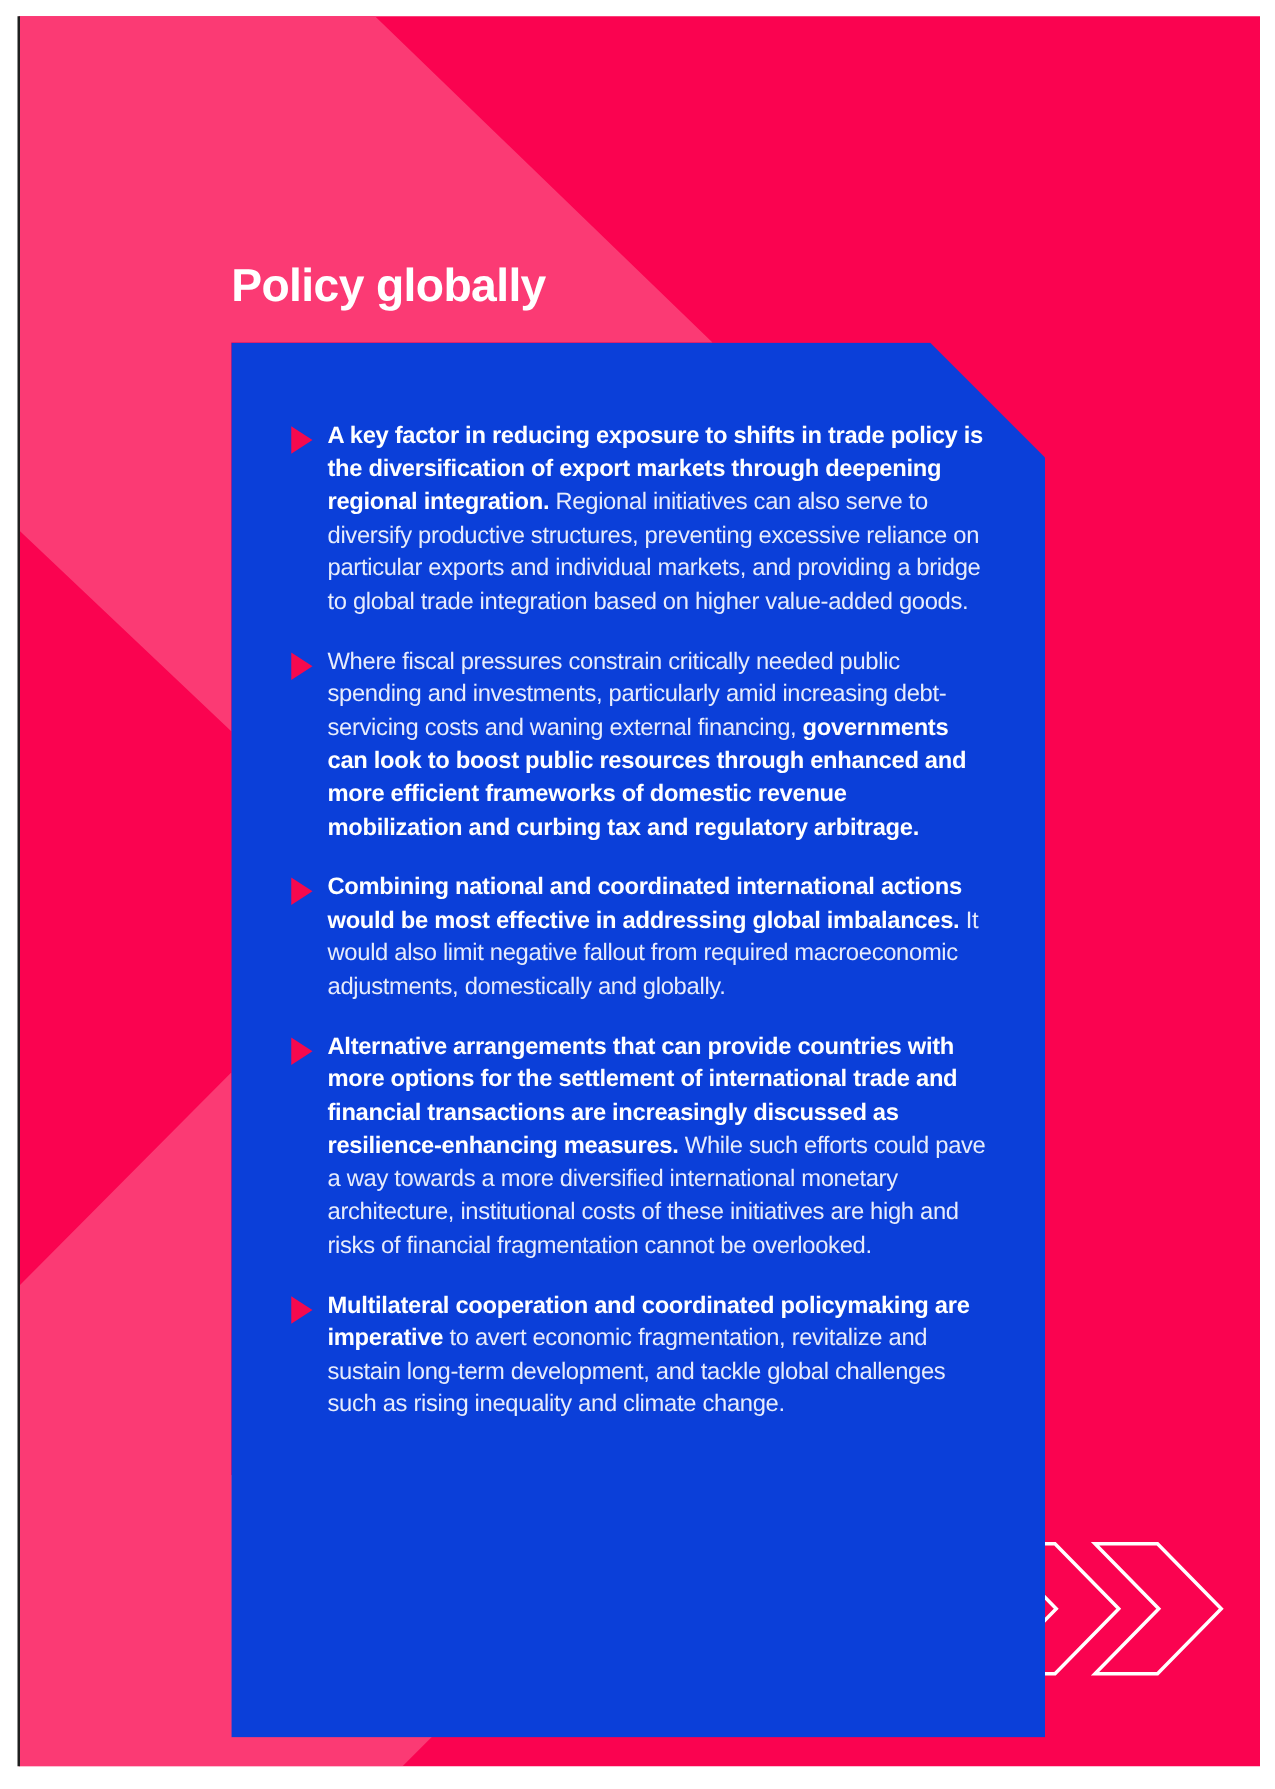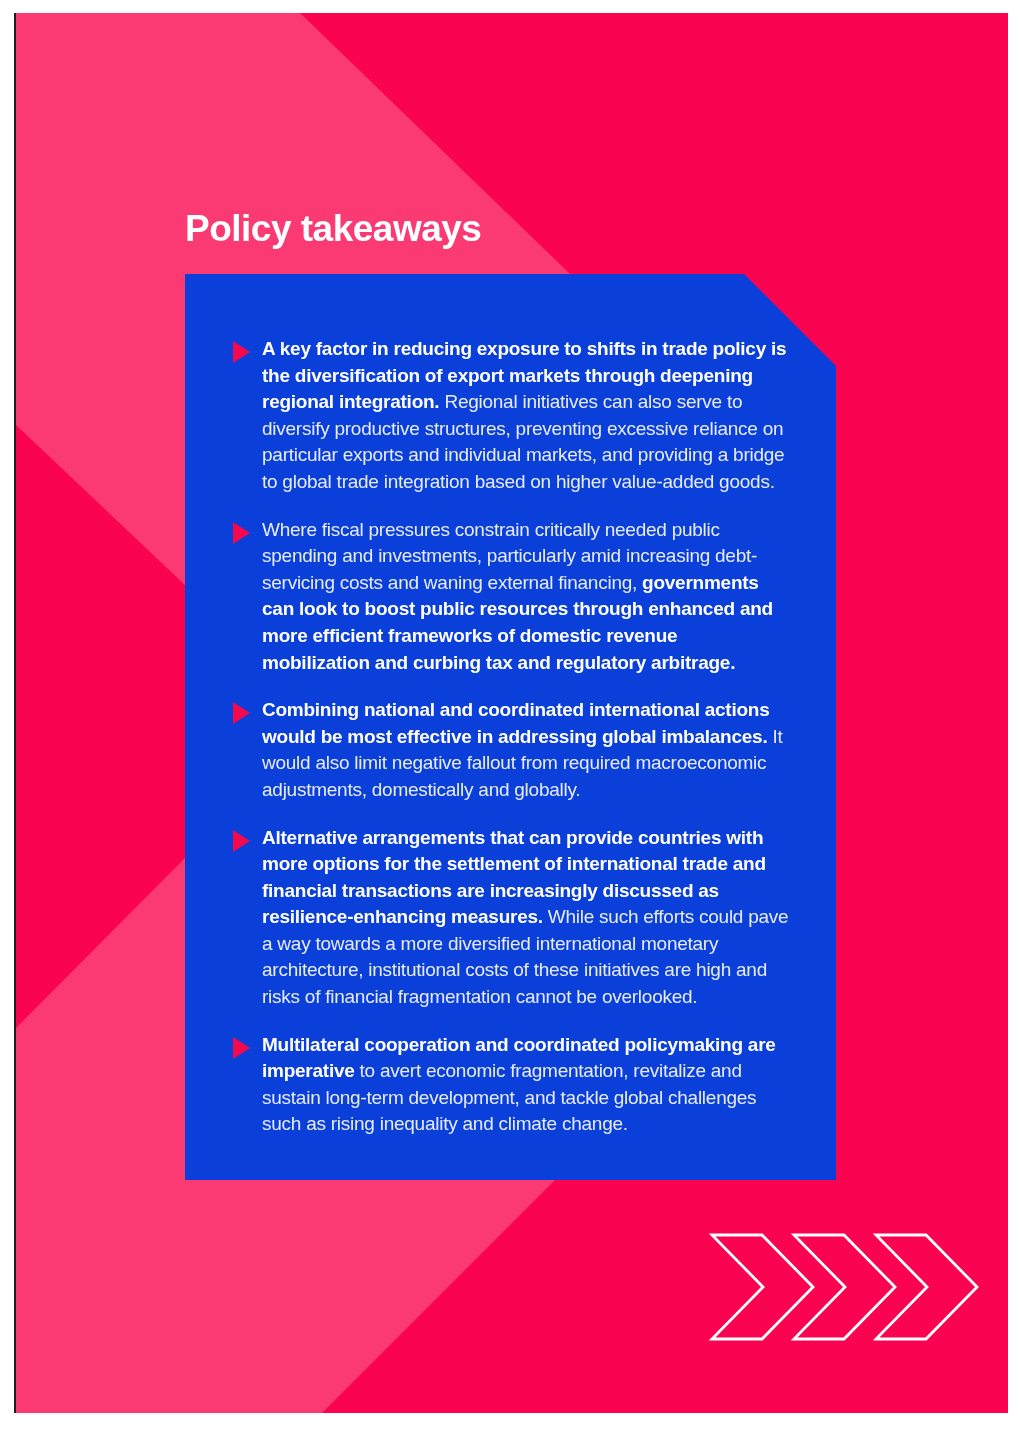--- a/index.html
+++ b/index.html
@@ -29,21 +29,21 @@
   }
   .bg-shape.s2{
     clip-path:polygon(170px 845px,170px 1167px,540px 1167px,307px 1400px,0px 1400px,0px 1016px);
   }
   .page-title{
     position:absolute;left:170px;top:194px;
     font-size:37px;line-height:44px;font-weight:700;letter-spacing:-0.5px;
     color:var(--c-white);z-index:2;
   }
   .panel{
-    position:absolute;left:170px;top:261px;width:651px;height:906px;
+    position:absolute;left:170px;top:261px;width:651px;height:1116px;
     background:var(--c-blue);z-index:2;
     clip-path:polygon(0 0,calc(100% - 92px) 0,100% 92px,100% 100%,0 100%);
     padding:62px 46px 40px 77px;
   }
   .takeaways{list-style:none;}
   .takeaway{position:relative;margin-bottom:21px;}
   .takeaway:last-child{margin-bottom:0;}
   .takeaway p{
     font-size:19px;line-height:26.6px;letter-spacing:-0.25px;
     color:rgba(255,255,255,0.9);max-width:530px;
@@ -60,21 +60,21 @@
 </style>
 </head>
 <body>
 
 <div class="edge-line"></div>
 
 <div class="sheet">
   <div class="bg-shape s1"></div>
   <div class="bg-shape s2"></div>
 
-  <h1 class="page-title">Policy takeaways</h1>
+  <h1 class="page-title">Policy globally</h1>
 
   <section class="panel">
     <ul class="takeaways">
         <li class="takeaway">
           <span class="marker"></span>
           <p><span class="b">A key factor in reducing exposure to shifts in trade policy is the diversification of export markets through deepening regional integration. </span><span class="r">Regional initiatives can also serve to diversify productive structures, preventing excessive reliance on particular exports and individual markets, and providing a bridge to global trade integration based on higher value-added goods.</span></p>
         </li>
         <li class="takeaway">
           <span class="marker"></span>
           <p><span class="r">Where fiscal pressures constrain critically needed public spending and investments, particularly amid increasing debt-servicing costs and waning external financing, </span><span class="b">governments can look to boost public resources through enhanced and more efficient frameworks of domestic revenue mobilization and curbing tax and regulatory arbitrage.</span></p>

